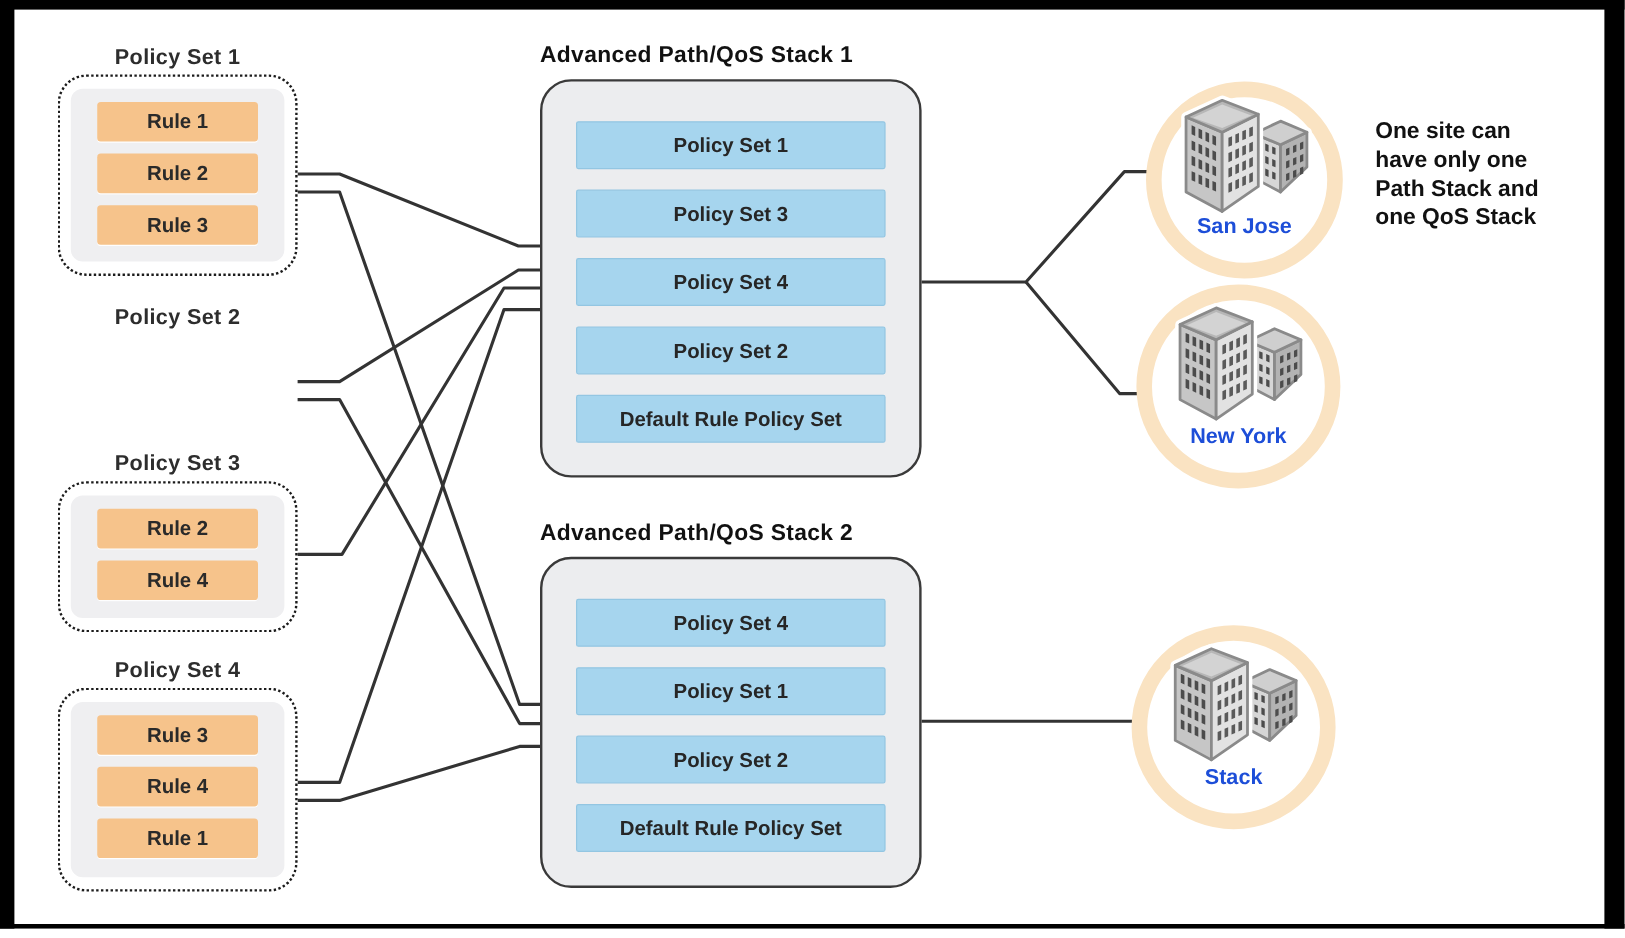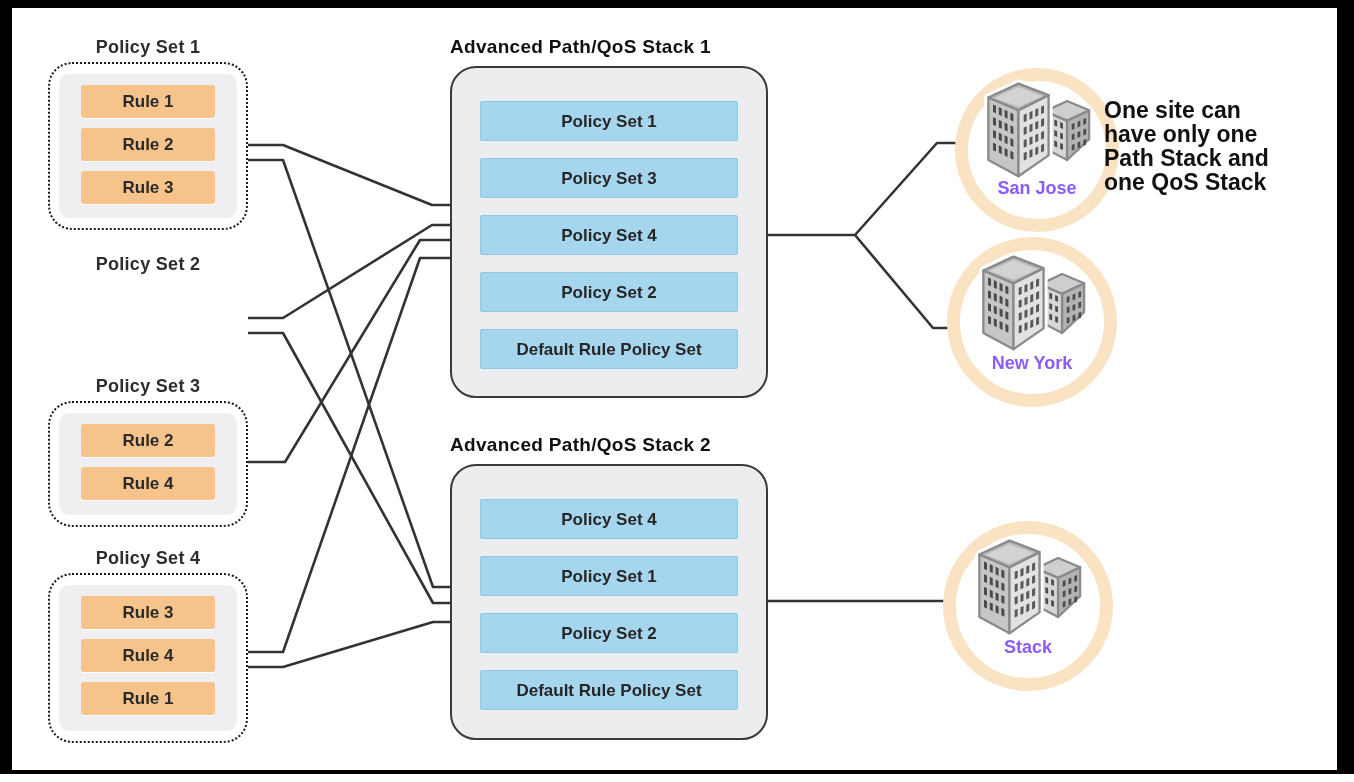--- a/index.html
+++ b/index.html
@@ -53,26 +53,26 @@
   .stack-box .stack-item:first-child{margin-top:33px;}
 
   
   .site{position:absolute;z-index:10;}
   .site-ring{
     position:absolute;left:0;top:0;border-radius:50%;background:#fff;
     border:13px solid #FAE3C2;box-sizing:border-box;
   }
   .site svg{position:absolute;}
   .site-label{
-    position:absolute;left:0;width:100%;text-align:center;font-weight:bold;font-size:18px;color:#8b5cf6;
+    position:absolute;left:0;width:100%;text-align:center;font-weight:bold;font-size:18px;color:#1d4ed8;
   }
 
   .annotation{
-    position:absolute;left:1104px;top:98px;width:202px;z-index:10;
-    font-weight:bold;font-size:23px;line-height:24px;color:#111;white-space:pre-line;
+    position:absolute;left:1146px;top:98px;width:202px;z-index:10;
+    font-weight:bold;font-size:19px;line-height:24px;color:#111;white-space:pre-line;
   }
 </style>
 </head>
 <body>
 
 <div class="canvas">
 
   <svg class="lines" viewBox="0 0 1354 782">
     <defs>
       <g id="bld" stroke-linejoin="round">

